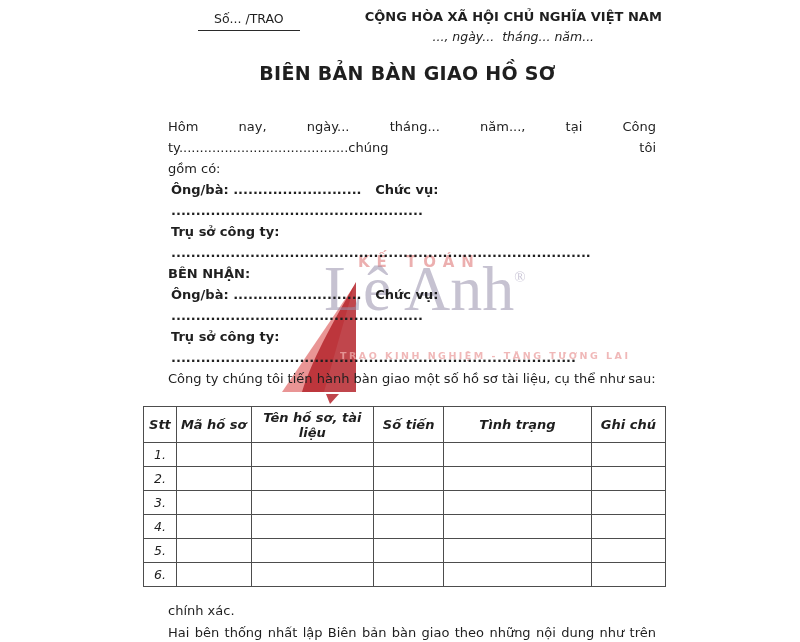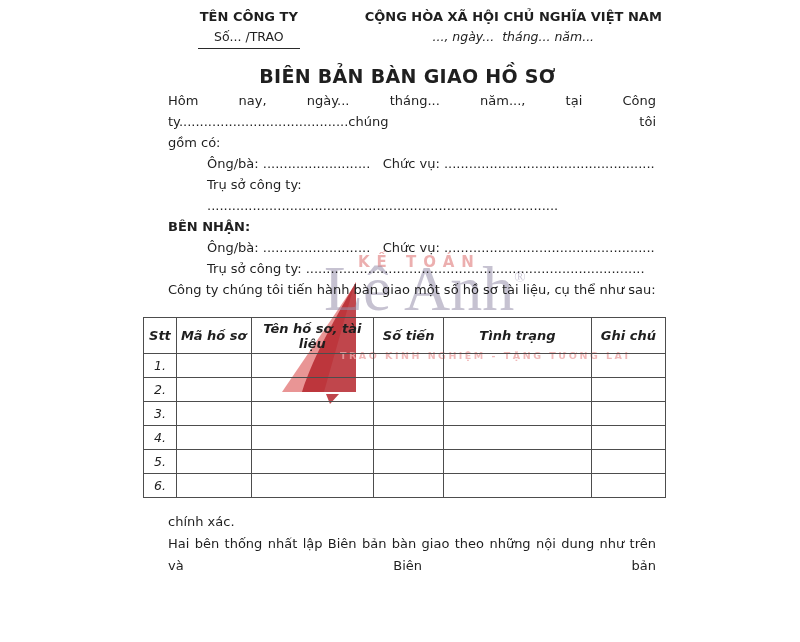--- a/index.html
+++ b/index.html
@@ -21,22 +21,22 @@
   .rep-title { font-size:13px; line-height:18px; }
   .motto { font-size:13.5px; line-height:19px; margin-top:1px; }
   .u { border-bottom:1.5px solid #222; padding-bottom:1px; }
   .dateline { font-size:12.5px; line-height:18px; font-style:italic; margin-top:2px; }
 
   .title { text-align:center; font-weight:bold; font-size:19px; line-height:23px; margin-top:16px; letter-spacing:.3px; }
 
   .para { font-size:13px; line-height:21px; margin:0 16px 0 25px; white-space:pre-wrap; }
   .jline { text-align:justify; text-align-last:justify; white-space:normal; }
   .mt { margin-top:6px; }
-  .ind { margin-left:64px; }
-  .intro { margin-top:2px; }
+  .ind { margin-left:28px;font-weight:bold; }
+  .intro { margin-top:31px; }
 
   
   table { border-collapse:collapse; width:523px; margin-top:17px; table-layout:fixed; }
   th,td { border:1px solid #4d4d4d; padding:0;font-style:italic; }
   th { height:35px; font-size:13px; font-weight:bold; text-align:center; vertical-align:middle; }
   td { height:23px; font-size:12.5px; vertical-align:middle; }
   td.stt { text-align:center; }
 
   
   .closing { margin:13px 16px 0 25px; font-size:13px; line-height:22px; }
@@ -63,21 +63,20 @@
     </svg>
     <div class="wm-top">KẾ TOÁN</div>
     <div class="wm-name"><span>Lê Anh</span><span class="wm-r">®</span></div>
     <div class="wm-tag">TRAO KINH NGHIỆM - TẶNG TƯƠNG LAI</div>
   </div>
 
   <div class="content">
 
     <div class="hdr">
       <div class="hdr-left">
-        <div class="hdr-company b">TÊN CÔNG TY</div>
         <div><span class="docnum">Số... /TRAO</span></div>
       </div>
       <div class="hdr-right">
         <div class="rep-title b">CỘNG HÒA XÃ HỘI CHỦ NGHĨA VIỆT NAM</div>
         <div class="dateline">..., ngày...&nbsp; tháng... năm...</div>
       </div>
     </div>
 
     <div class="title">BIÊN BẢN BÀN GIAO HỒ SƠ</div>
 

